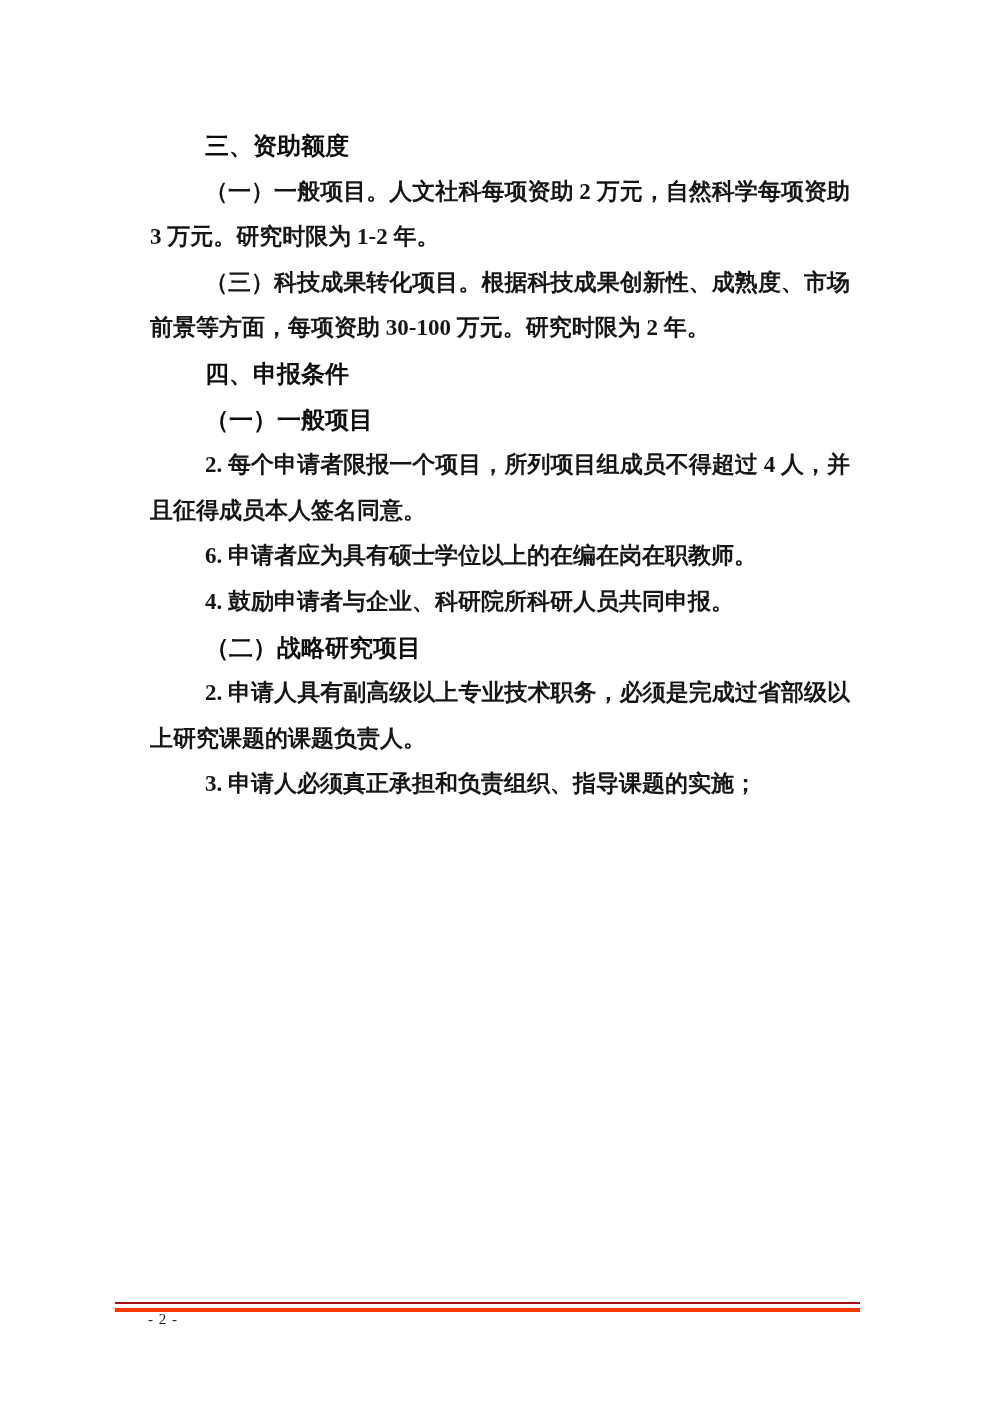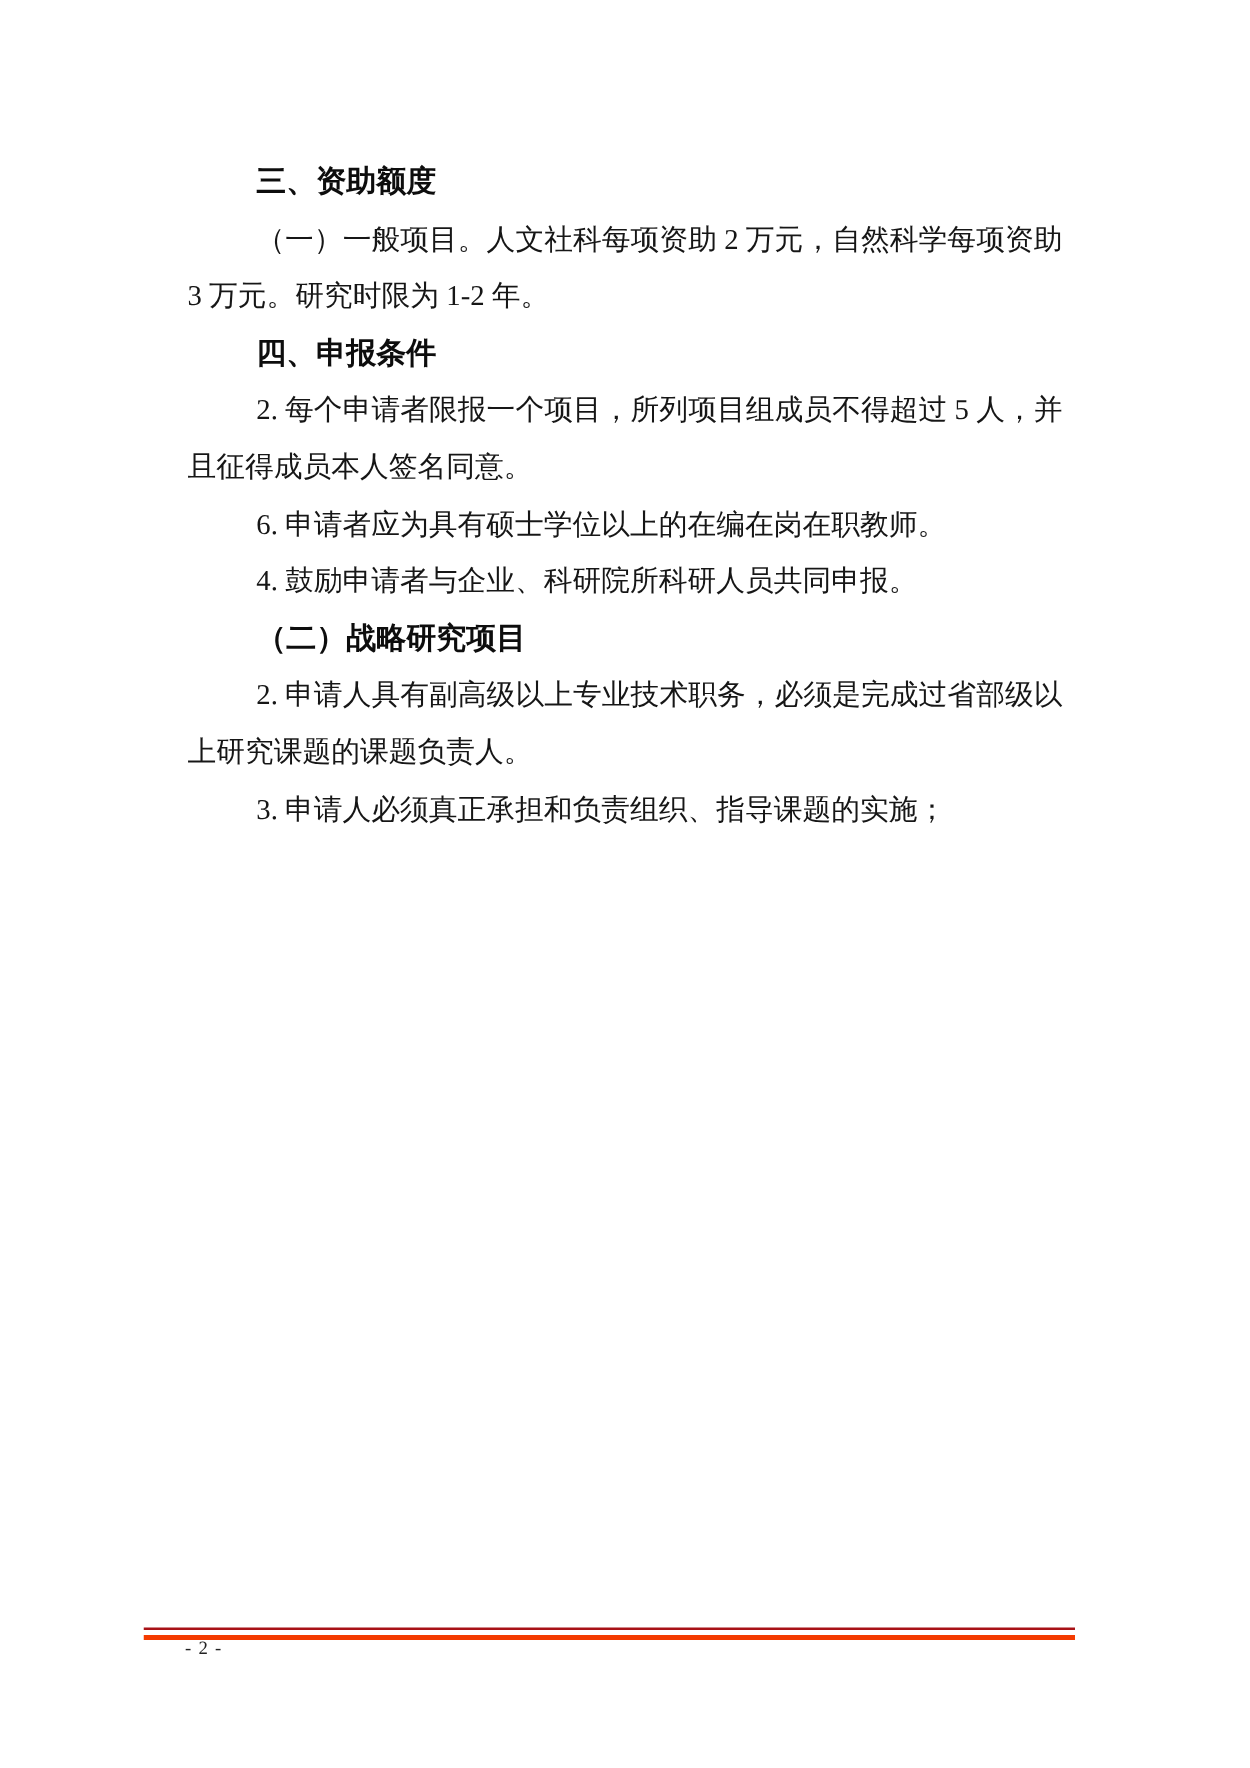--- a/index.html
+++ b/index.html
@@ -21,21 +21,21 @@
     left: 150px;
     top: 123px;
     width: 700px;
   }
   .content .block-p {
     margin: 0;
     font-size: 23px;
     line-height: 45.6px;
     text-align: justify;
     text-indent: 55px;
-    font-weight: normal;
+    font-weight: bold;
     font-family: "Liberation Serif", "DejaVu Serif", serif;
   }
   .content .block-h1,
   .content .block-h2 {
     margin: 0;
     font-size: 24px;
     line-height: 45.6px;
     font-weight: bold;
     text-align: left;
     text-indent: 55px;
@@ -69,22 +69,24 @@
     font-family: "Liberation Serif", "DejaVu Serif", serif;
   }
 </style>
 </head>
 <body>
 
 <div class="page">
   <div class="content">
     <h2 class="block-h1">三、资助额度</h2>
     <p class="block-p">（一）一般项目。人文社科每项资助 2 万元，自然科学每项资助 3 万元。研究时限为 1-2 年。</p>
+    <p class="block-p">（三）科技成果转化项目。根据科技成果创新性、成熟度、市场前景等方面，每项资助 30-100 万元。研究时限为 2 年。</p>
     <h2 class="block-h1">四、申报条件</h2>
-    <p class="block-p">2. 每个申请者限报一个项目，所列项目组成员不得超过 5 人，并且征得成员本人签名同意。</p>
+    <h3 class="block-h2">（一）一般项目</h3>
+    <p class="block-p">2. 每个申请者限报一个项目，所列项目组成员不得超过 4 人，并且征得成员本人签名同意。</p>
     <p class="block-p">6. 申请者应为具有硕士学位以上的在编在岗在职教师。</p>
     <p class="block-p">4. 鼓励申请者与企业、科研院所科研人员共同申报。</p>
     <h3 class="block-h2">（二）战略研究项目</h3>
     <p class="block-p">2. 申请人具有副高级以上专业技术职务，必须是完成过省部级以上研究课题的课题负责人。</p>
     <p class="block-p">3. 申请人必须真正承担和负责组织、指导课题的实施；</p>
   </div>
 
   <div class="footer-rule-dark"></div>
   <div class="footer-rule-orange"></div>
   <div class="page-number">- 2 -</div>

